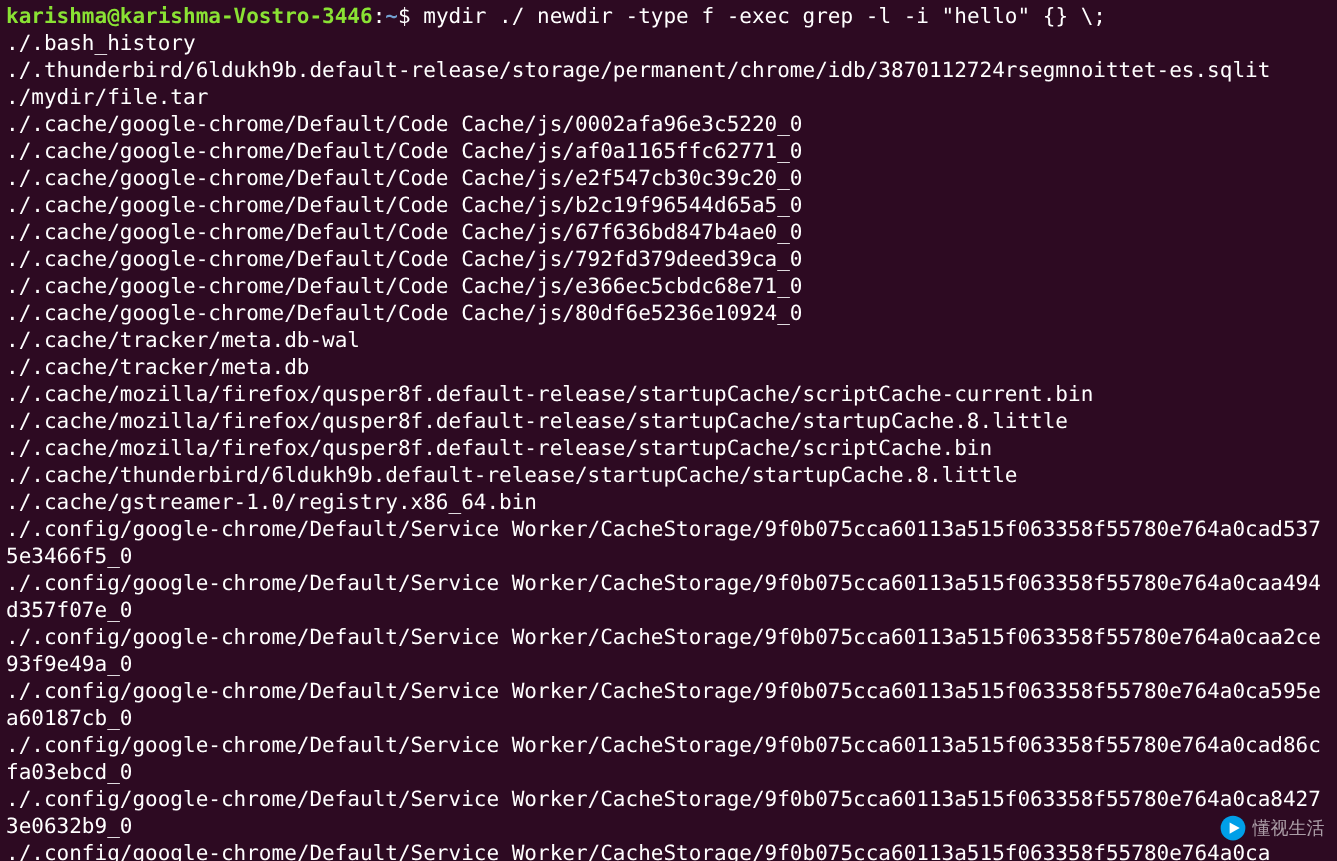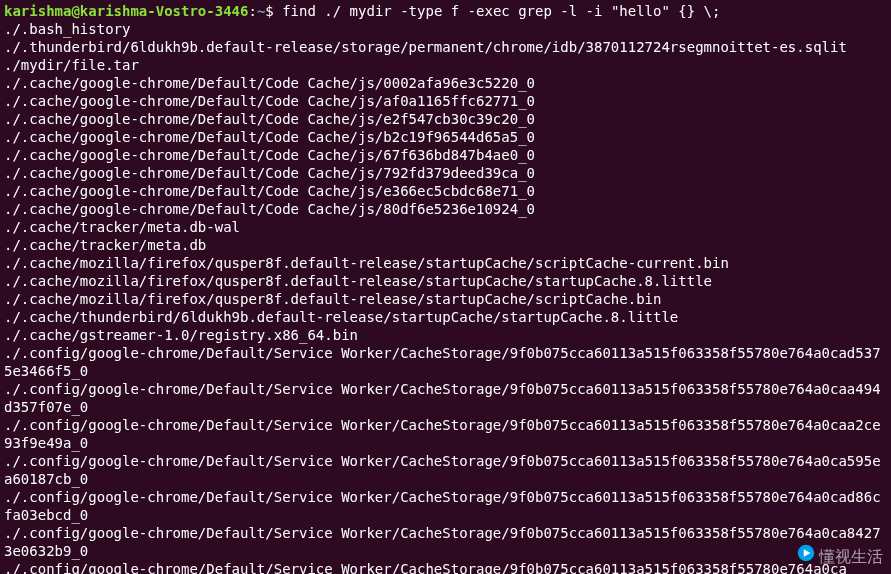--- a/index.html
+++ b/index.html
@@ -23,32 +23,32 @@
   .prompt-user { color: #8ae234; font-weight: bold; text-align: right; }
   .prompt-colon { color: #ffffff; }
   .prompt-path { color: #729fcf; font-weight: bold; }
   .prompt-dollar { color: #ffffff; }
   .cmd { color: #ffffff; }
   .watermark {
     position: absolute;
     right: 8px;
     bottom: 8px;
     font-family: sans-serif;
-    font-size: 16px;
+    font-size: 12px;
     color: rgba(255,255,255,0.6);
     display: flex;
-    align-items: flex-end;
+    align-items: flex-start;
     gap: 4px;
   }
   .watermark svg { width: 18px; height: 18px; }
 </style>
 </head>
 <body>
 
-<div class="terminal"><span class="prompt-user">karishma@karishma-Vostro-3446</span><span class="prompt-colon">:</span><span class="prompt-path">~</span><span class="prompt-dollar">$ </span><span class="cmd">find ./ mydir -type f -exec grep -l -i "hello" {} \;</span>
+<div class="terminal"><span class="prompt-user">karishma@karishma-Vostro-3446</span><span class="prompt-colon">:</span><span class="prompt-path">~</span><span class="prompt-dollar">$ </span><span class="cmd">mydir ./ newdir -type f -exec grep -l -i "hello" {} \;</span>
 <div id="output-container">./.bash_history
 ./.thunderbird/6ldukh9b.default-release/storage/permanent/chrome/idb/3870112724rsegmnoittet-es.sqlit
 ./mydir/file.tar
 ./.cache/google-chrome/Default/Code Cache/js/0002afa96e3c5220_0
 ./.cache/google-chrome/Default/Code Cache/js/af0a1165ffc62771_0
 ./.cache/google-chrome/Default/Code Cache/js/e2f547cb30c39c20_0
 ./.cache/google-chrome/Default/Code Cache/js/b2c19f96544d65a5_0
 ./.cache/google-chrome/Default/Code Cache/js/67f636bd847b4ae0_0
 ./.cache/google-chrome/Default/Code Cache/js/792fd379deed39ca_0
 ./.cache/google-chrome/Default/Code Cache/js/e366ec5cbdc68e71_0

